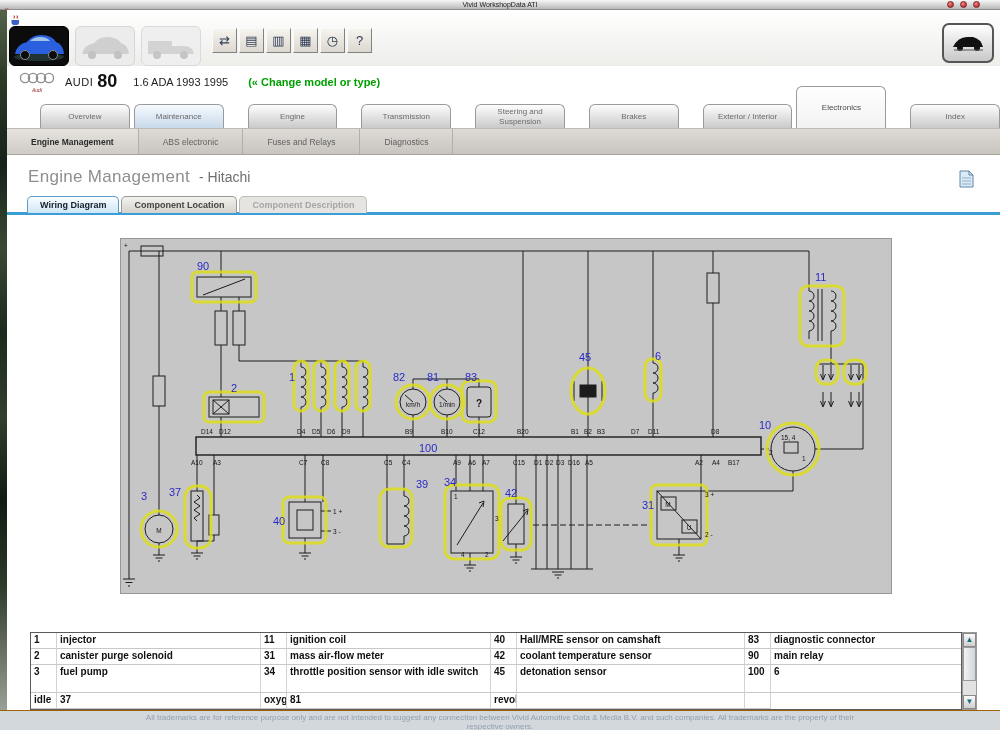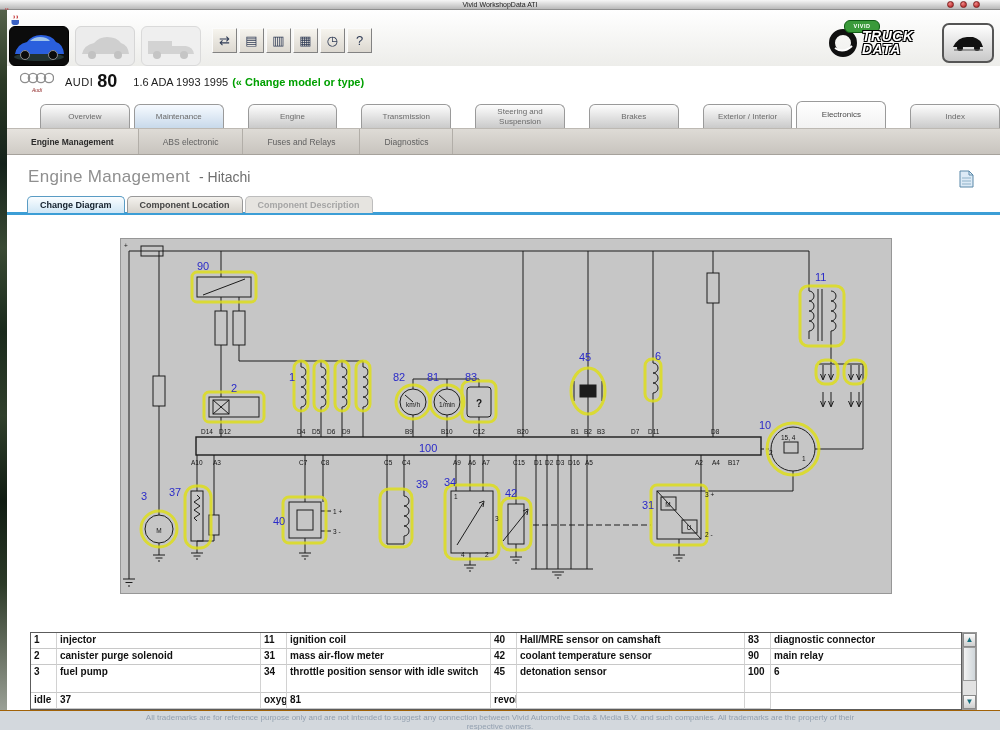--- a/index.html
+++ b/index.html
@@ -40,30 +40,30 @@
   #ecarbtn{position:absolute;right:6px;top:13px;width:48px;height:36px;border:2px solid #555;
     border-radius:7px;background:linear-gradient(#ffffff,#c9c9c9);display:flex;align-items:center;justify-content:center;}
   
   #vehiclebar{position:absolute;left:7px;top:66px;width:993px;height:31px;background:#fff;
     display:flex;align-items:center;}
   #audilogo{margin-left:12px;width:36px;text-align:center;}
   #audilogo .cap{font-size:5px;color:#8a1b1b;font-style:italic;margin-top:-1px;}
   .vmake{font-size:11px;color:#1a1a1a;letter-spacing:0.5px;margin-left:10px;}
   .vmodel{font-size:18px;font-weight:bold;color:#111;margin-left:4px;}
   .vengine{font-size:11px;color:#222;margin-left:16px;}
-  .vchange{font-size:11px;font-weight:bold;color:#00a000;margin-left:4px;cursor:pointer;}
+  .vchange{font-size:11px;font-weight:bold;color:#00a000;margin-left:20px;cursor:pointer;}
   
   #maintabs{position:absolute;left:7px;top:97px;width:993px;height:31px;background:#fff;
     display:flex;align-items:flex-end;padding-left:13px;box-sizing:border-box;gap:4px;}
   .tab{width:102px;height:24px;box-sizing:border-box;border:1px solid #9a9a9a;border-bottom:none;
     border-radius:6px 6px 0 0;display:flex;align-items:center;justify-content:center;text-align:center;
     font-size:8px;line-height:1.15;color:#6a6a6a;cursor:pointer;padding:0 5px;}
   .t-normal{background:linear-gradient(#fdfdfd,#cacaca);margin-left:20px;}
   .t-highlight{background:linear-gradient(#f6faff,#c8d9ea);}
-  .t-selected{background:linear-gradient(#ffffff,#f2f2f2);height:27px;color:#4a4a4a;}
+  .t-selected{background:linear-gradient(#ffffff,#f2f2f2);height:42px;color:#4a4a4a;}
   
   #subtabs{position:absolute;left:7px;top:128px;width:993px;height:27px;
     background:linear-gradient(#dedbd6,#c8c4be);border-top:1px solid #bdb9b3;border-bottom:1px solid #a6a29c;
     box-sizing:border-box;display:flex;}
   .stab{height:100%;display:flex;align-items:center;justify-content:center;text-align:center;
     padding:0 24px;border-right:1px solid #b2aea8;font-size:8.5px;color:#5f5f5f;cursor:pointer;}
   .s-selected{font-weight:bold;color:#2b2b2b;background:linear-gradient(#e6e3de,#cfcbc5);}
   
   #content{position:absolute;left:7px;top:155px;width:993px;height:555px;background:#fff;}
   #pagetitle{position:absolute;left:21px;top:12px;display:flex;align-items:baseline;}
@@ -161,33 +161,20 @@
       </svg>
     </div>
     <div id="tbgroup">
         <div class="tbtn">⇄</div>
         <div class="tbtn">▤</div>
         <div class="tbtn">▥</div>
         <div class="tbtn">▦</div>
         <div class="tbtn">◷</div>
         <div class="tbtn">?</div>
       </div>
-    <div id="truckdata">
-      <span class="gear">
-        <svg width="30" height="30" viewBox="0 0 30 30">
-          <circle cx="15" cy="15" r="11" fill="none" stroke="#101010" stroke-width="6"></circle>
-          <path d="M7,20 Q15,26 24,18" stroke="#fff" stroke-width="2" fill="none"></path>
-        </svg>
-      </span>
-      <span class="pill">VIVID</span>
-      <div class="tdtext">
-        <div>TRUCK</div>
-        <div>DATA</div>
-      </div>
-    </div>
     <div id="ecarbtn">
       <svg width="36" height="22" viewBox="0 0 36 22">
         <path d="M3,15 Q8,5 17,5 L23,5 Q31,7 33,15 Z" fill="#111"></path>
         <circle cx="10" cy="16" r="3" fill="#111"></circle>
           <circle cx="27" cy="16" r="3" fill="#111"></circle>
         <path d="M4,18 H33" stroke="#555" stroke-width="1"></path>
       </svg>
     </div>
   </div>
 
@@ -232,21 +219,21 @@
       <span class="sub">- Hitachi</span>
     </div>
     <span id="docicon">
       <svg width="15" height="18" viewBox="0 0 15 18">
         <path d="M1,1 H10 L14,5 V17 H1 Z" fill="#dceaf6" stroke="#5a88a8"></path>
         <path d="M10,1 V5 H14" fill="none" stroke="#5a88a8"></path>
         <path d="M3,8 H12 M3,11 H12 M3,14 H12" stroke="#8fb2c8" stroke-width="1"></path>
       </svg>
     </span>
     <div id="viewtabs">
-        <div class="vtab v-selected">Change Diagram</div>
+        <div class="vtab v-selected">Wiring Diagram</div>
         <div class="vtab v-normal">Component Location</div>
         <div class="vtab v-disabled">Component Description</div>
       </div>
     <div id="blueline"></div>
 
     <div id="diagram">
       <svg viewBox="0 0 770 354" width="770" height="354">
         <g stroke="#1c1c1c" stroke-width="1" fill="none">
           <path d="M8,12 H688 V52"></path>
           <path d="M8,12 V340"></path>

